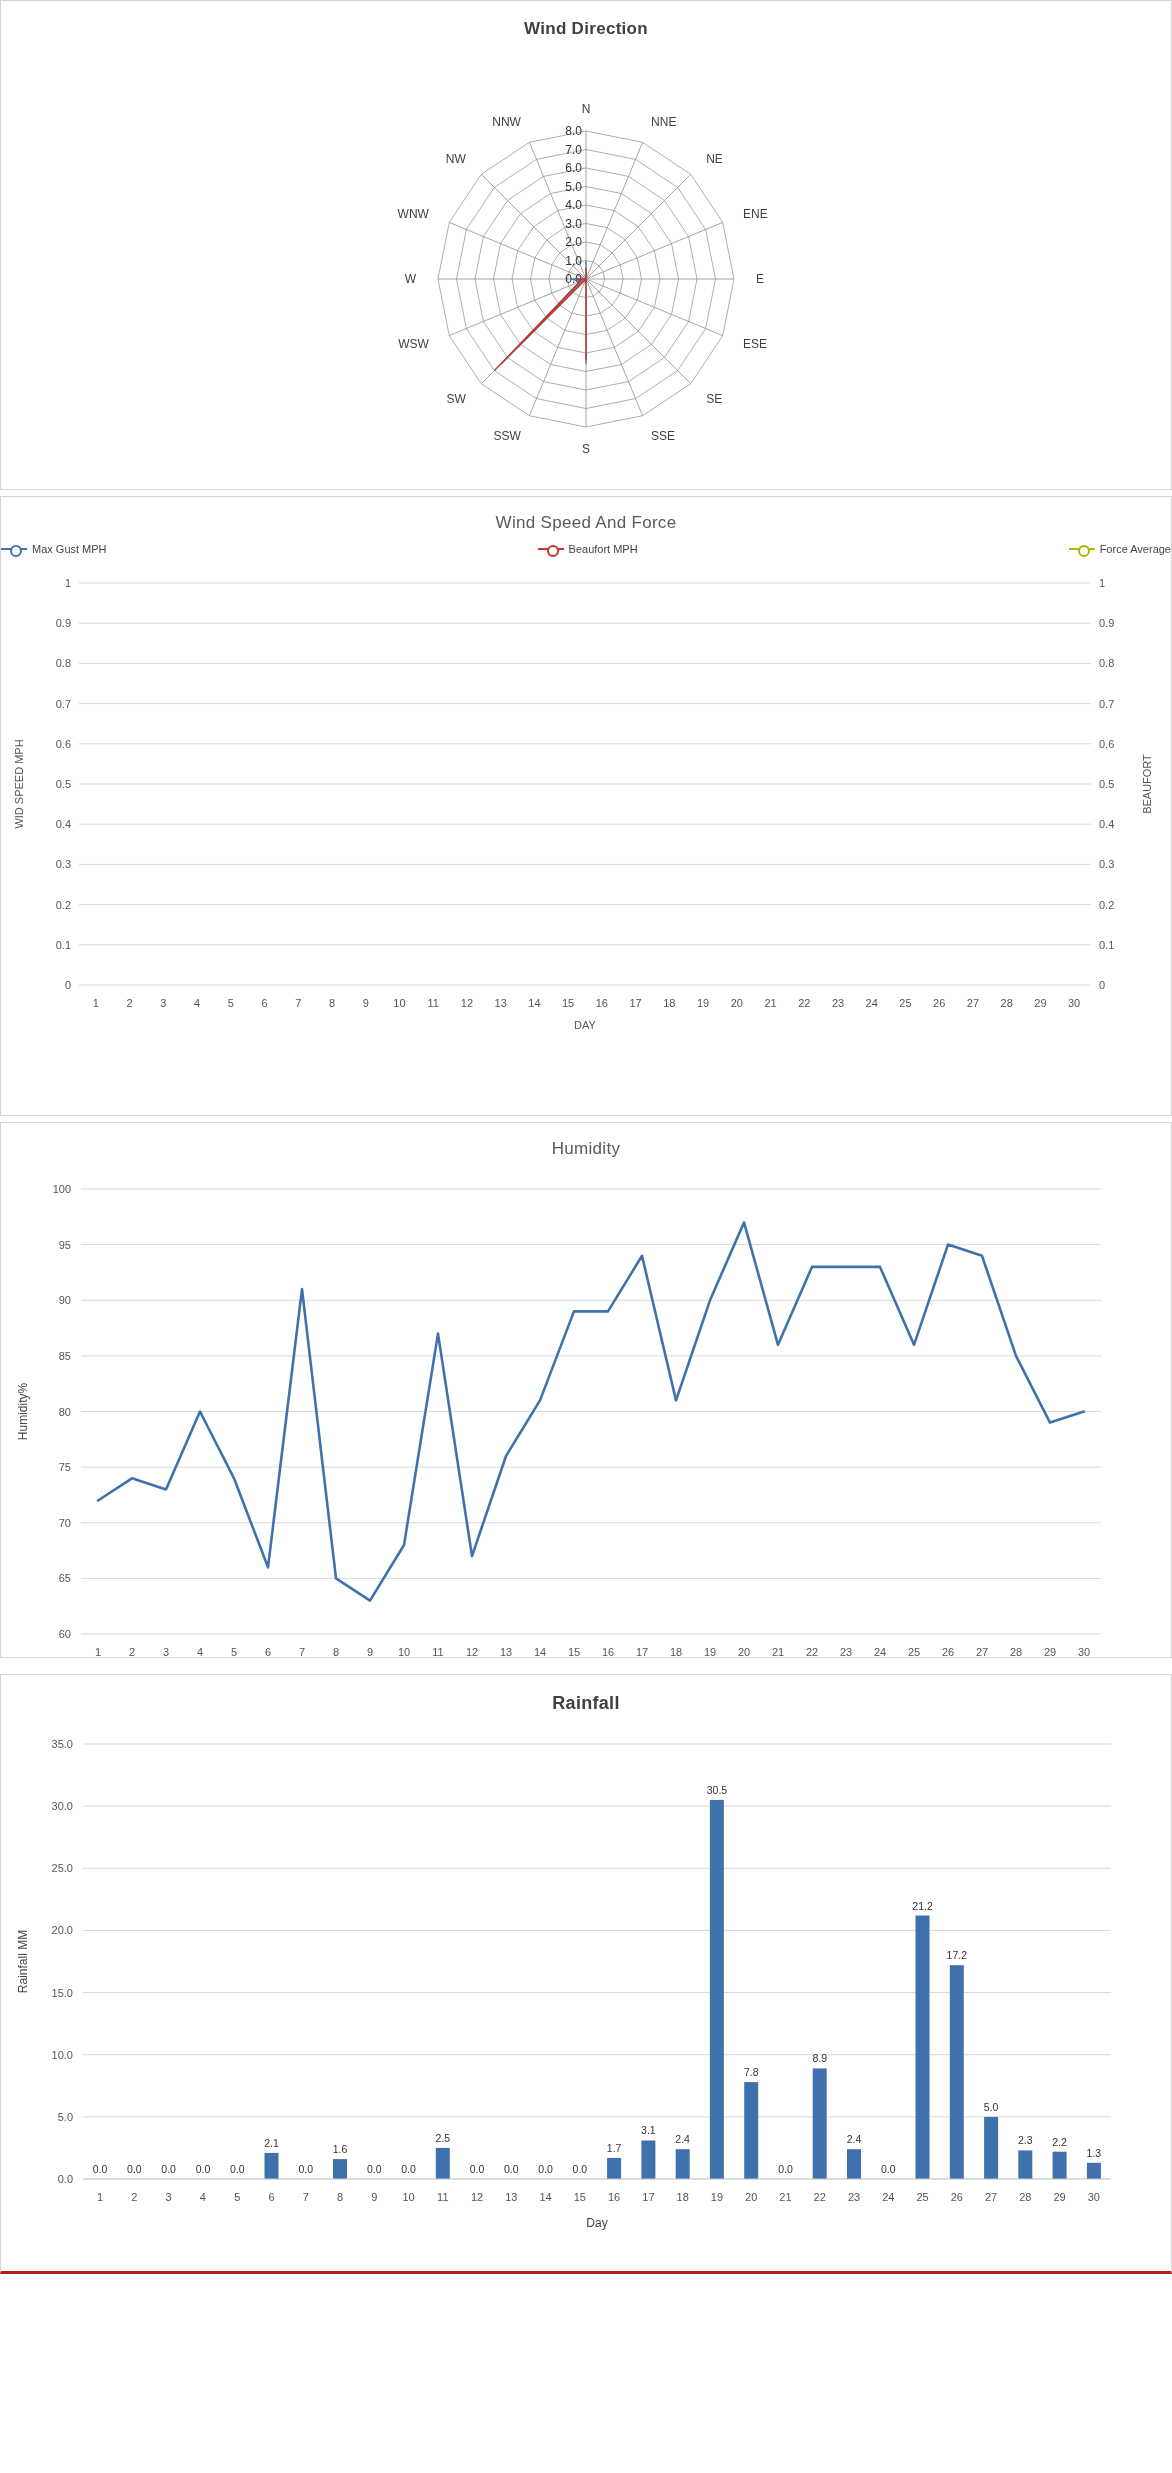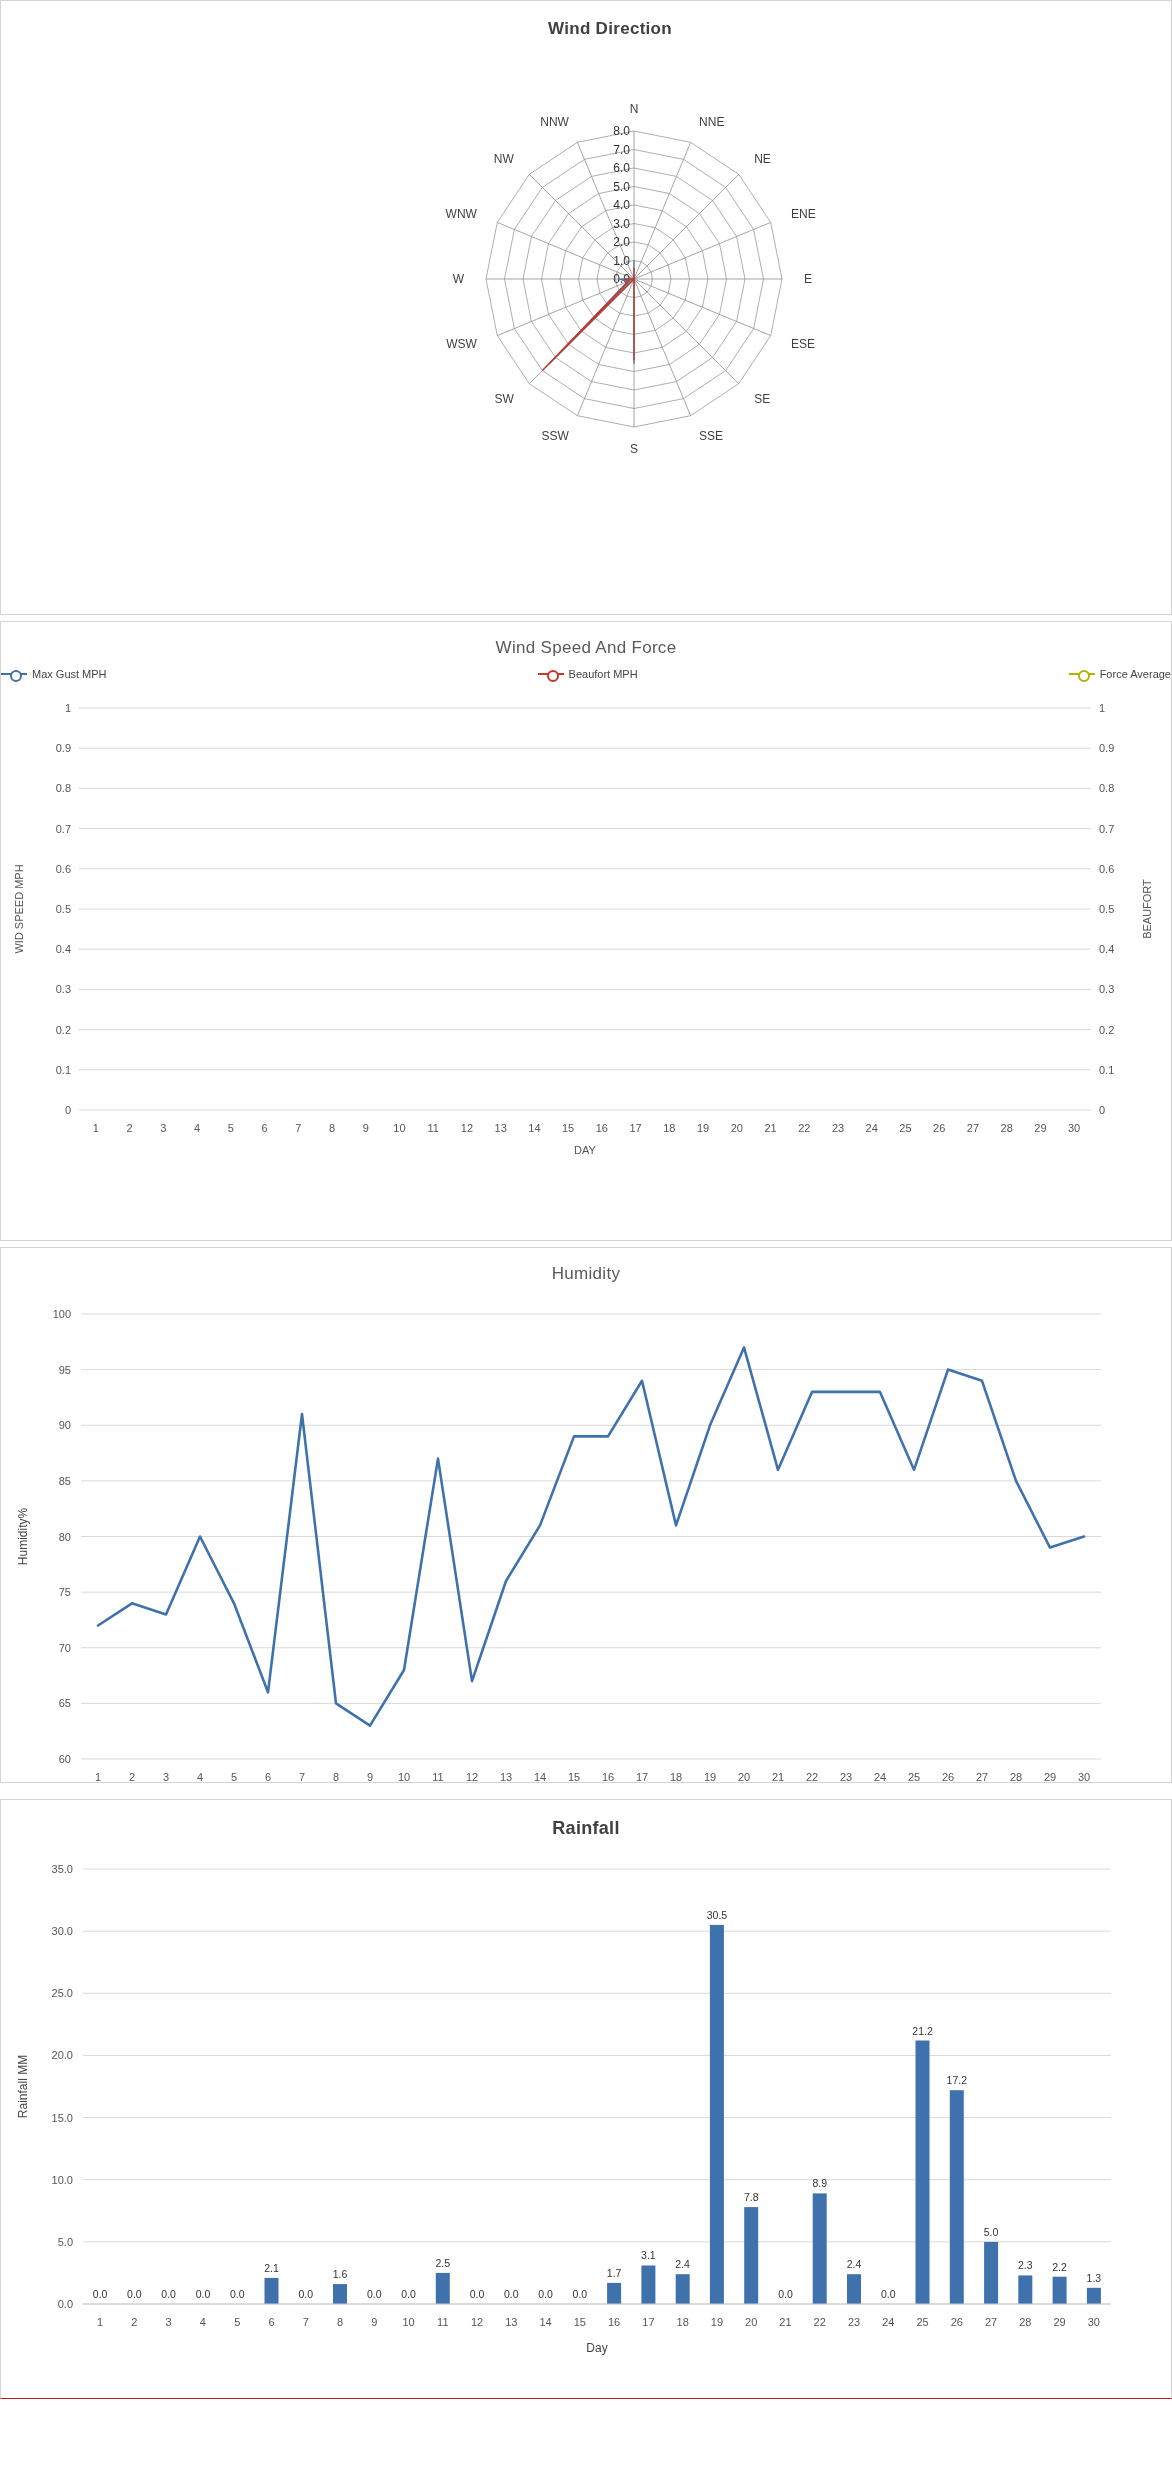--- a/index.html
+++ b/index.html
@@ -24,21 +24,21 @@
   .panel-title {
     text-align: center;
     font-weight: bold;
     color: #404040;
     letter-spacing: .3px;
   }
   svg { display: block; }
   text { font-family: "Liberation Sans", sans-serif; }
 
   
-  #panel-wind { height: 615px; padding-left: 48px; }
+  #panel-wind { height: 490px; }
   #panel-wind .panel-title { font-size: 17px; padding-top: 18px; }
 
   
   #panel-speed { height: 620px; }
   #panel-speed .panel-title { font-size: 17px; padding-top: 16px; color:#5a5a5a; font-weight:normal; }
   .legend {
     display: flex;
     justify-content: space-between;
     align-items: center;
     gap: 26px;
@@ -52,21 +52,21 @@
     width: 8px; height: 8px; border-radius: 50%;
     background: #fff;
     border: 2px solid currentColor;
   }
 
   
   #panel-humidity { height: 536px; }
   #panel-humidity .panel-title { font-size: 17px; padding-top: 16px; color:#5a5a5a; font-weight:normal; }
 
   
-  #panel-rain { height: 600px; border-bottom: 1px solid #b91c1c; margin-top: 16px; }
+  #panel-rain { height: 600px; border-bottom: 3px solid #b91c1c; margin-top: 16px; }
   #panel-rain .panel-title { font-size: 18px; padding-top: 18px; color:#404040; }
 </style>
 </head>
 <body>
 
 <div id="page">
 
   <section class="panel" id="panel-wind">
     <div class="panel-title">Wind Direction</div>
     <svg id="svg-wind" width="1170" height="560">

